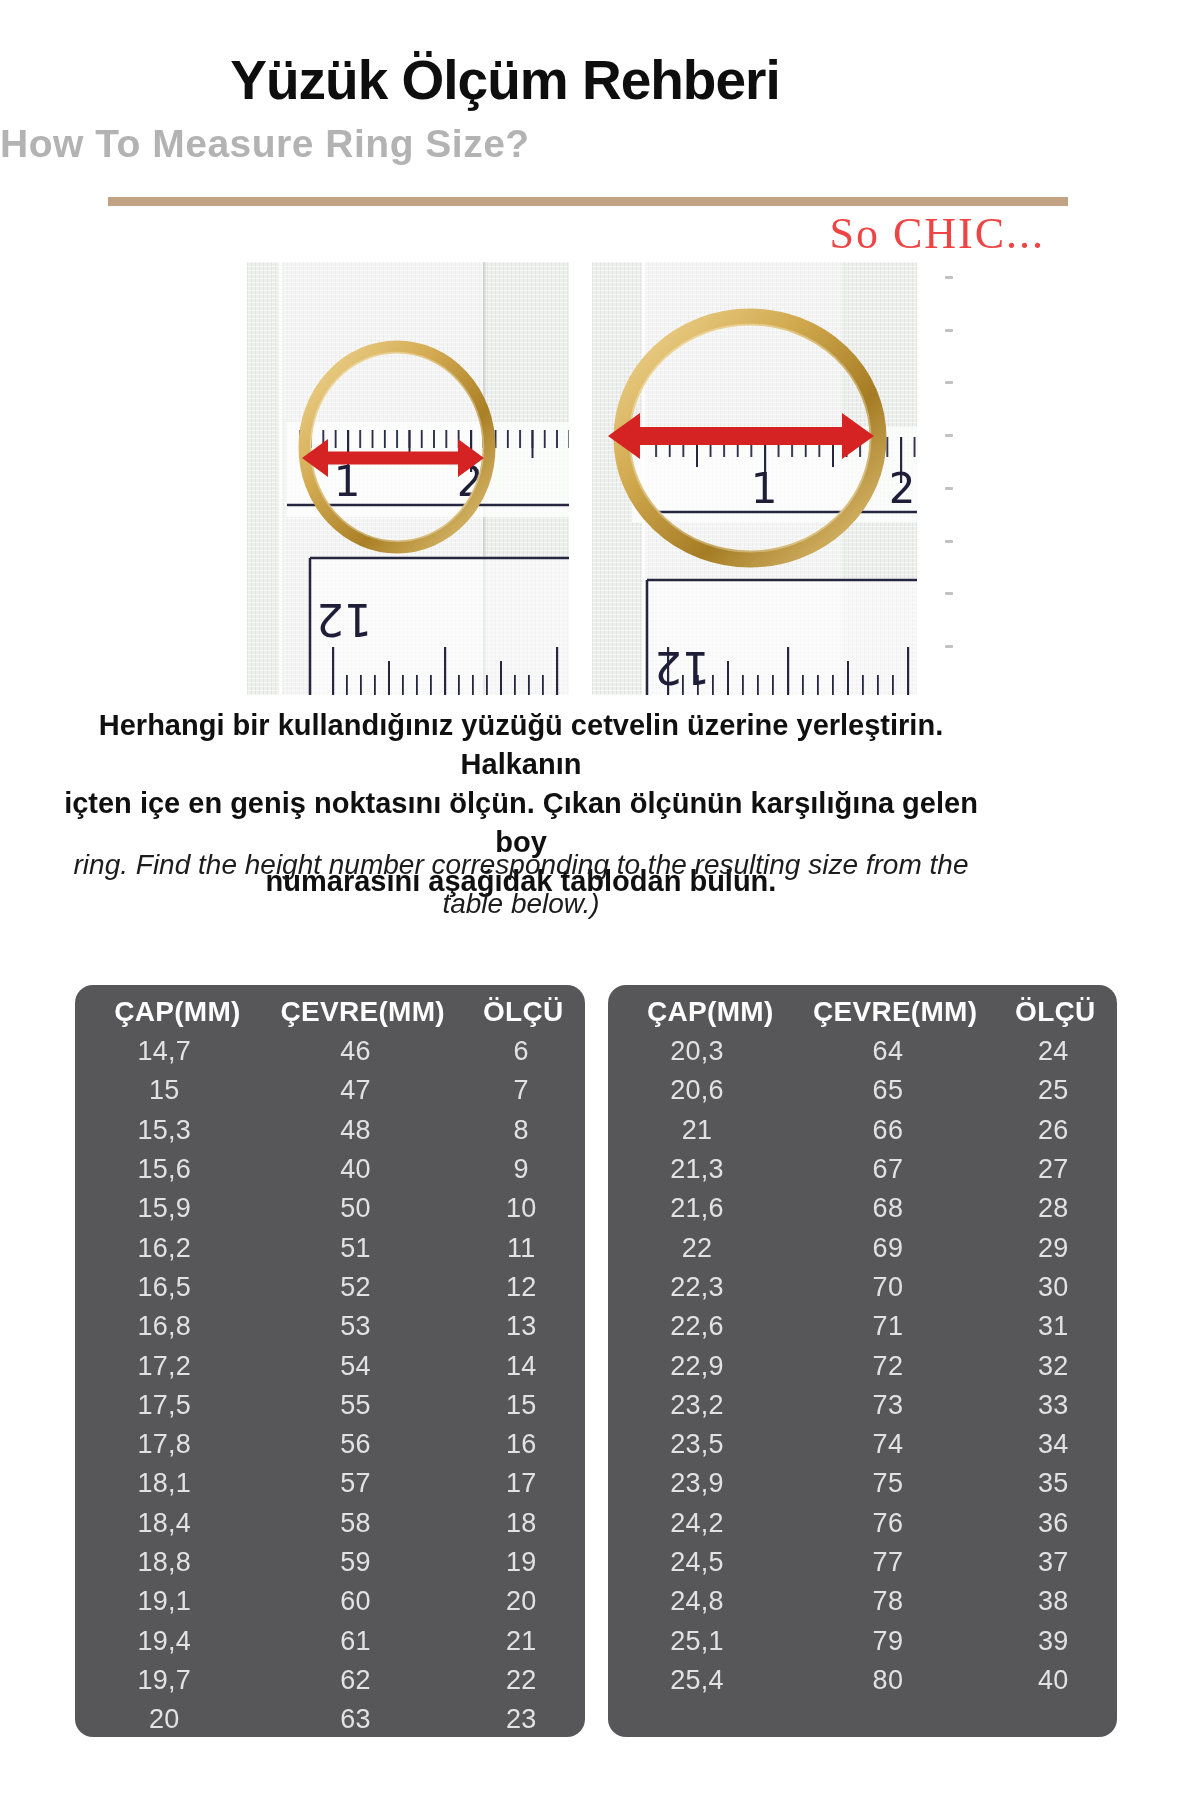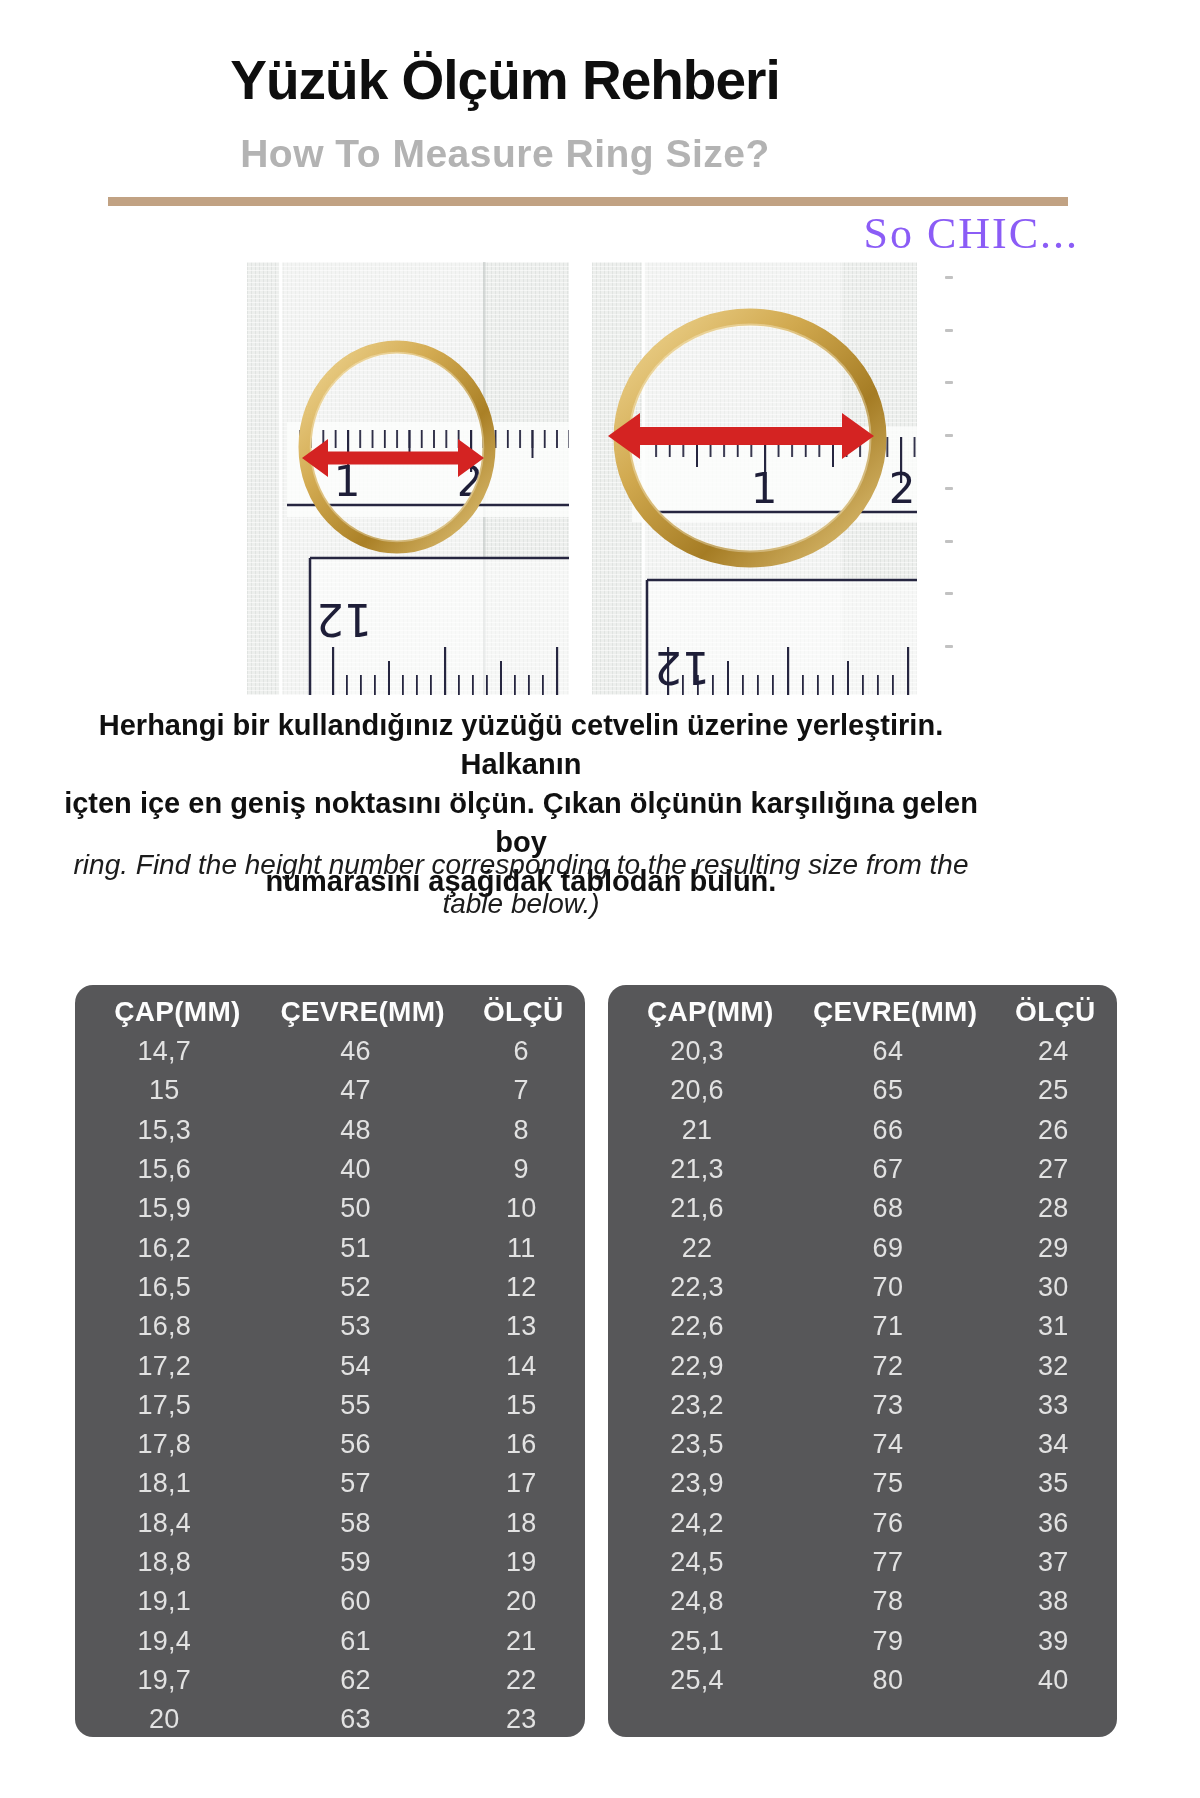--- a/index.html
+++ b/index.html
@@ -6,31 +6,31 @@
   #canvas{
     position:relative;width:1200px;height:1798px;background:#ffffff;
     font-family:"Liberation Sans",sans-serif;overflow:hidden;border-radius:24px;
   }
   
   .page-title{
     position:absolute;top:48px;left:0;width:1010px;text-align:center;
     font-size:55px;font-weight:800;letter-spacing:-1px;color:#0e0e0e;
   }
   .page-subtitle{
-    position:absolute;top:132px;left:0;width:1010px;text-align:center;
+    position:absolute;top:122px;left:0;width:1010px;text-align:left;
     font-size:39px;font-weight:700;letter-spacing:.5px;color:var(--subtitle-gray,#b3b3b3);
   }
   .divider{
     position:absolute;left:108px;top:197px;width:960px;height:9px;
     background:var(--divider,#c1a283);
   }
   .brand-logo{
-    position:absolute;top:208px;left:694px;width:385px;text-align:right;
+    position:absolute;top:208px;left:660px;width:385px;text-align:right;
     font-family:"Liberation Serif",serif;font-size:44px;letter-spacing:2px;
-    color:#8b5cf6;white-space:nowrap;
+    color:#ef4444;white-space:nowrap;
   }
   
   .photo{
     position:absolute;top:262px;height:433px;
     background-color:#edefed;
     background-image:
       repeating-linear-gradient(0deg, rgba(255,255,255,.55) 0 1px, rgba(255,255,255,0) 1px 4px),
       repeating-linear-gradient(90deg, rgba(190,196,193,.28) 0 1px, rgba(255,255,255,0) 1px 4px);
   }
   .photo-left{left:247px;width:322px;}

